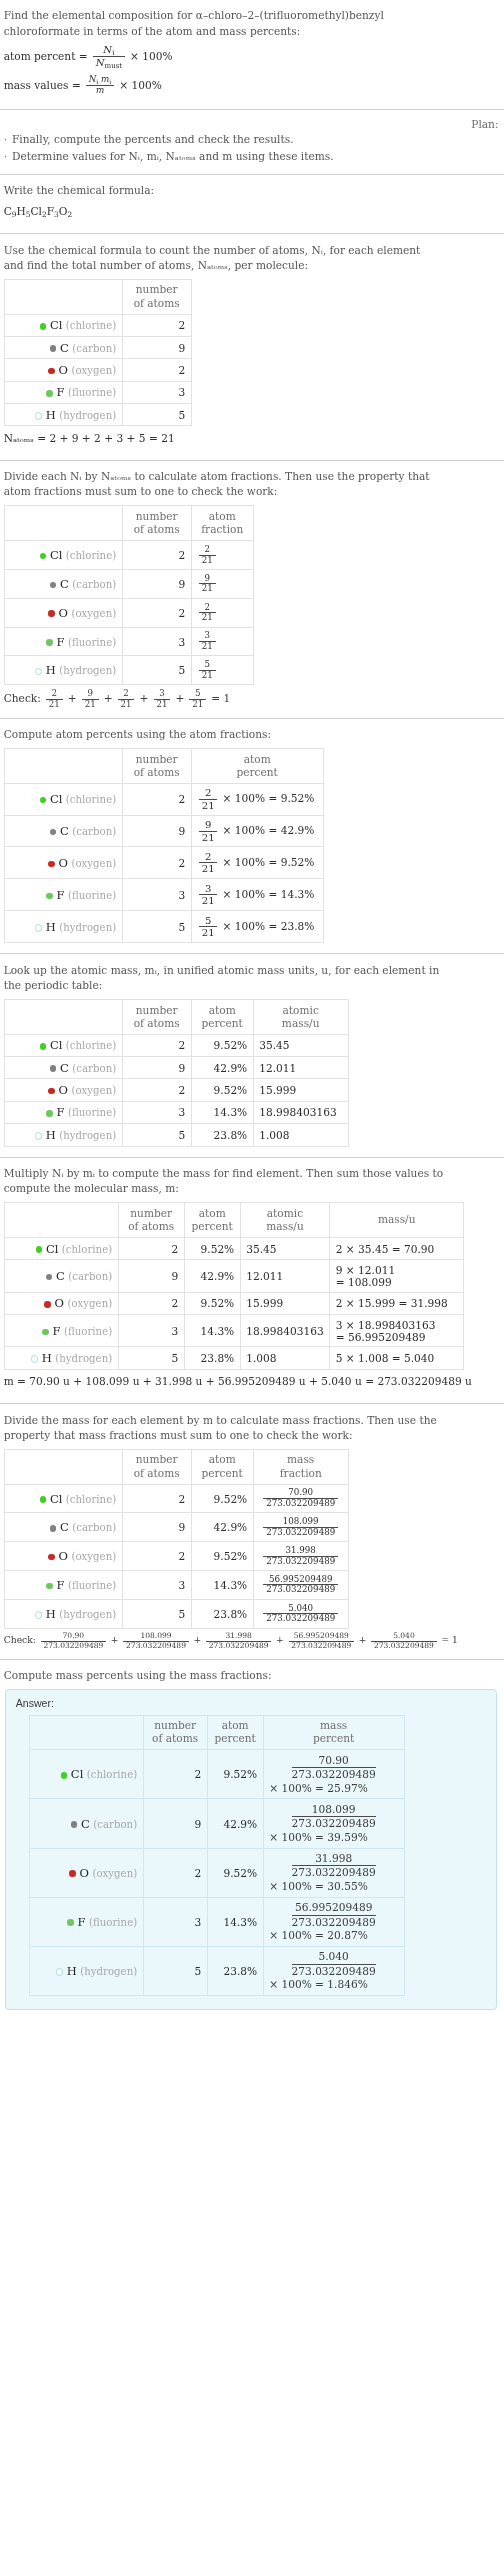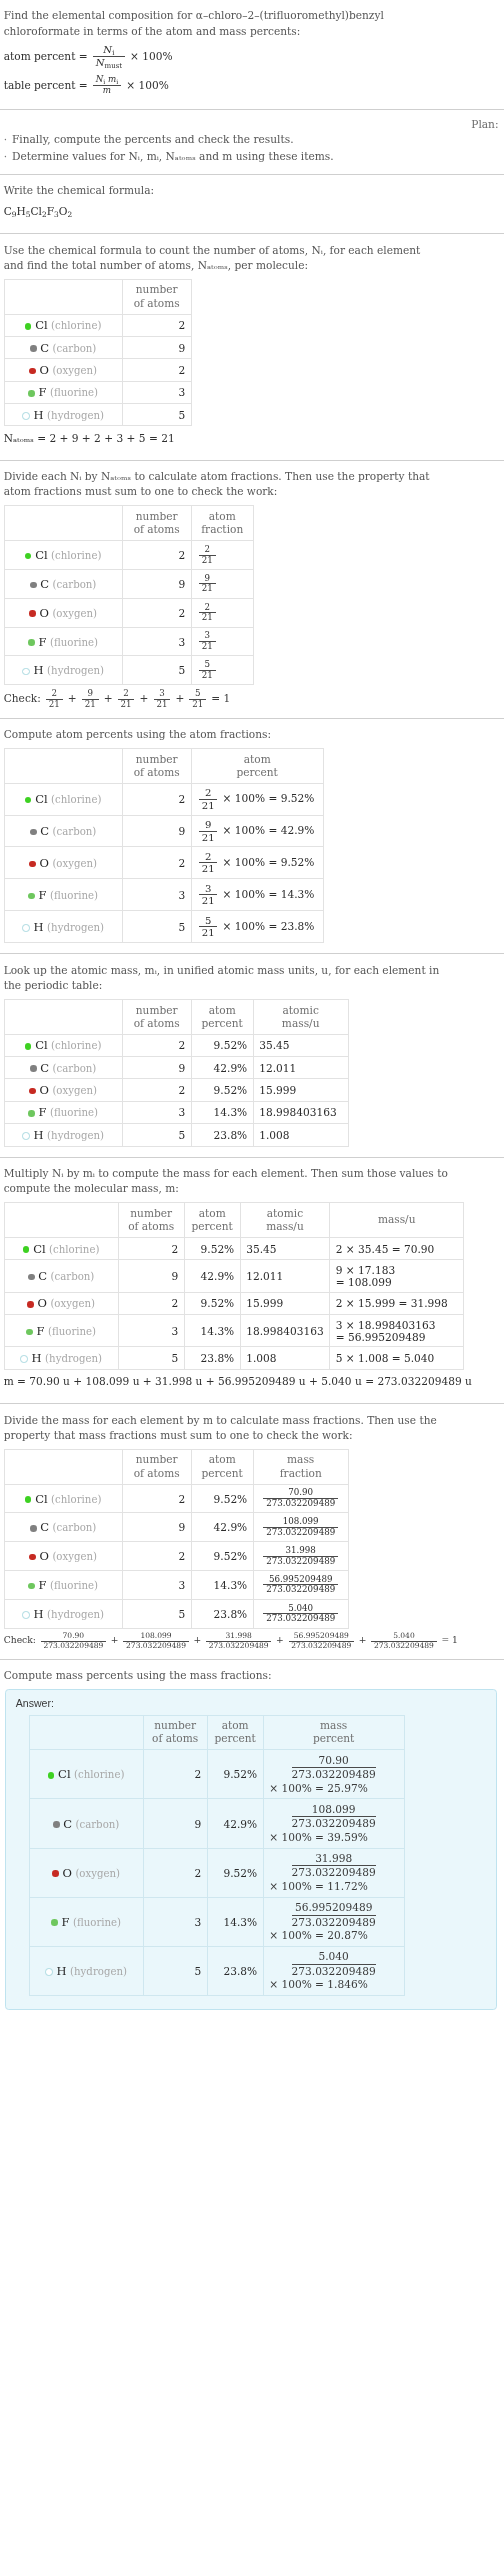--- a/index.html
+++ b/index.html
@@ -25,21 +25,21 @@
 
   
   .frac{display:inline-block;vertical-align:middle;text-align:center;line-height:1.12;margin:0 1.8px;}
   .frac .num{display:block;padding:0 2.8px;font-size:.95em;}
   .frac .den{display:block;border-top:0.9px solid #4a4a4a;padding:0 2.8px;font-size:.95em;}
   .frac.sm2 .num,.frac.sm2 .den{font-size:.82em;}
 
   table.t{border-collapse:collapse;margin:3.7px 0 1.8px 0;background:transparent;}
   table.t td,table.t th{border:0.9px solid #e2e2e2;padding:3.7px 5.5px;font-weight:normal;vertical-align:middle;}
   table.t th{color:#6f6f6f;text-align:center;line-height:1.25;font-size:10.6px;}
-  td.elem{white-space:nowrap;text-align:center;color:#2b2b2b;font-size:11px;}
+  td.elem{white-space:nowrap;text-align:right;color:#2b2b2b;font-size:11px;}
   td.num{text-align:right;color:#2b2b2b;}
   td.numl{text-align:left;color:#2b2b2b;}
   td.ctr{text-align:center;color:#2b2b2b;}
   .dot{display:inline-block;width:6.5px;height:6.5px;border-radius:50%;margin-right:3.7px;vertical-align:middle;}
   .ename{font-size:11.5px;color:#262626;}
   .efull{color:#a8a8a8;font-size:10.2px;}
 
   .answer{
     background:#eaf7fb;
     border:0.9px solid #bfe3ef;
@@ -72,21 +72,21 @@
     <div class="math">
       <span>atom percent</span>
       <span> = </span>
       <span class="frac">
         <span class="num"><i class="v">N</i><sub>i</sub></span>
         <span class="den"><i class="v">N</i><sub>must</sub></span>
       </span>
       <span>× 100%</span>
     </div>
     <div class="math">
-      <span>table percent</span>
+      <span>mass values</span>
       <span> = </span>
       <span class="frac sm2">
         <span class="num"><i class="v">N</i><sub>i</sub> <i class="v">m</i><sub>i</sub></span>
         <span class="den"><i class="v">m</i></span>
       </span>
       <span>× 100%</span>
     </div>
   </div>
 
   <div class="step">
@@ -268,21 +268,21 @@
         <td class="num">5</td>
         <td class="num">23.8%</td>
         <td class="numl">1.008</td>
       </tr>
     </tbody>
       </table>
   </div>
 
   <div class="step">
     <div class="prose">
-      <span>Multiply Nᵢ by mᵢ to compute the mass for each element. Then sum those values to</span><br>
+      <span>Multiply Nᵢ by mᵢ to compute the mass for find element. Then sum those values to</span><br>
       <span>compute the molecular mass, m:</span>
     </div>
     <table class="t">
       <tbody>
           <tr>
         <th style="width:102px"></th>
         <th style="width:54px">number<br>of atoms</th>
         <th style="width:44px">atom<br>percent</th>
         <th style="width:76px">atomic<br>mass/u</th>
         <th style="width:122px">mass/u</th>
@@ -292,21 +292,21 @@
         <td class="num">2</td>
         <td class="num">9.52%</td>
         <td class="numl">35.45</td>
         <td class="numl"><span>2 × 35.45 = 70.90</span></td>
       </tr>
       <tr>
         <td class="elem"><span class="dot" style="background: rgb(128, 128, 128);"></span><span class="ename">C</span> <span class="efull">(carbon)</span></td>
         <td class="num">9</td>
         <td class="num">42.9%</td>
         <td class="numl">12.011</td>
-        <td class="numl"><span>9 × 17.183</span><br><span>= 108.099</span></td>
+        <td class="numl"><span>9 × 12.011</span><br><span>= 108.099</span></td>
       </tr>
       <tr>
         <td class="elem"><span class="dot" style="background: rgb(198, 42, 34);"></span><span class="ename">O</span> <span class="efull">(oxygen)</span></td>
         <td class="num">2</td>
         <td class="num">9.52%</td>
         <td class="numl">15.999</td>
         <td class="numl"><span>2 × 15.999 = 31.998</span></td>
       </tr>
       <tr>
         <td class="elem"><span class="dot" style="background: rgb(110, 199, 94);"></span><span class="ename">F</span> <span class="efull">(fluorine)</span></td>
@@ -412,21 +412,21 @@
             <span class="fr"><span class="num">108.099</span><span class="den">273.032209489</span></span>
             <span class="tail">× 100% = <span>39.59%</span></span>
           </td>
         </tr>
         <tr>
           <td class="elem"><span class="dot" style="background: rgb(198, 42, 34);"></span><span class="ename">O</span> <span class="efull">(oxygen)</span></td>
           <td class="num">2</td>
           <td class="num">9.52%</td>
           <td class="mp">
             <span class="fr"><span class="num">31.998</span><span class="den">273.032209489</span></span>
-            <span class="tail">× 100% = <span>11.72%</span></span>
+            <span class="tail">× 100% = <span>30.55%</span></span>
           </td>
         </tr>
         <tr>
           <td class="elem"><span class="dot" style="background: rgb(110, 199, 94);"></span><span class="ename">F</span> <span class="efull">(fluorine)</span></td>
           <td class="num">3</td>
           <td class="num">14.3%</td>
           <td class="mp">
             <span class="fr"><span class="num">56.995209489</span><span class="den">273.032209489</span></span>
             <span class="tail">× 100% = <span>20.87%</span></span>
           </td>

